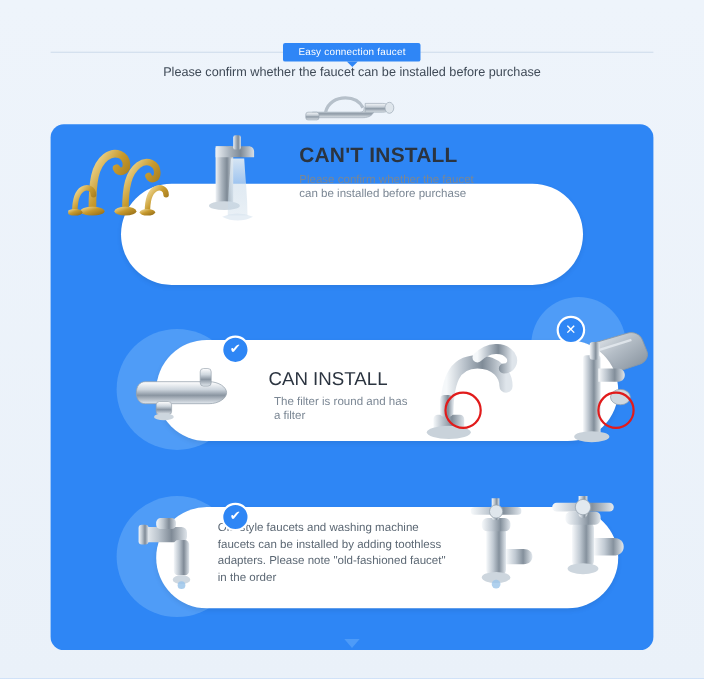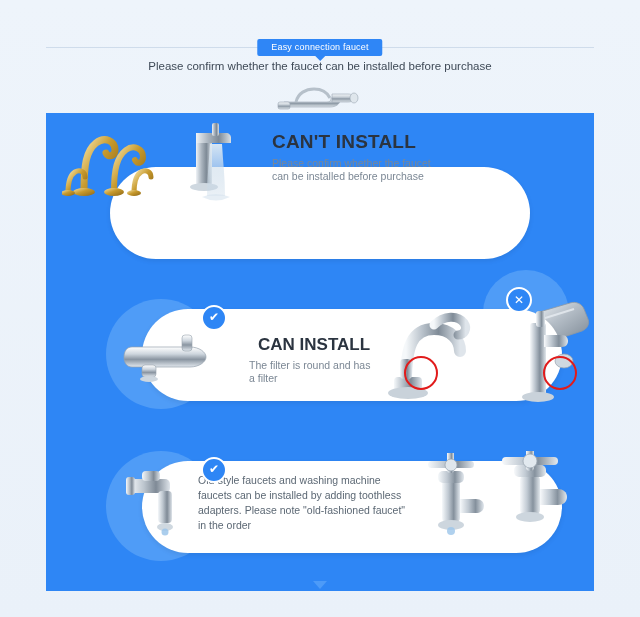--- a/index.html
+++ b/index.html
@@ -73,21 +73,21 @@
   }
 
   
   .panel {
     position: absolute;
     left: 46px;
     top: 113px;
     width: 548px;
     height: 478px;
     background: #2e86f5;
-    border-radius: 0;
+    border-radius: 12px;
     overflow: hidden;
   }
   .panel-arrow {
     position: absolute;
     left: 50%;
     margin-left: -7px;
     bottom: 2px;
     width: 0; height: 0;
     border-left: 7px solid transparent;
     border-right: 7px solid transparent;
@@ -136,22 +136,22 @@
   .halo2 { left: 60px; top: 186px; width: 110px; height: 110px; }
   .badge-check2 {
     position: absolute; left: 155px; top: 192px;
     width: 22px; height: 22px; border-radius: 50%;
     background: #2e86f5; border: 2px solid #ffffff;
     color: #fff; font-size: 12px; line-height: 21px; text-align: center;
     z-index: 6;
   }
   .c2-photo-a { position: absolute; left: 76px; top: 212px; }
   .c2-title {
-    position: absolute; left: 212px; top: 222px;
-    font-size: 17px; font-weight: bold; color: #2b3440;
+    position: absolute; left: 198px; top: 222px;
+    font-size: 17px; font-weight: normal; color: #2b3440;
   }
   .c2-desc {
     position: absolute; left: 203px; top: 246px;
     font-size: 10.5px; color: #7b8794; line-height: 13px; width: 130px;
   }
   .c2-photo-b { position: absolute; left: 326px; top: 190px; }
   .c2-photo-c { position: absolute; left: 452px; top: 192px; }
   .ring {
     position: absolute;
     border: 2.5px solid #e11b1b;

